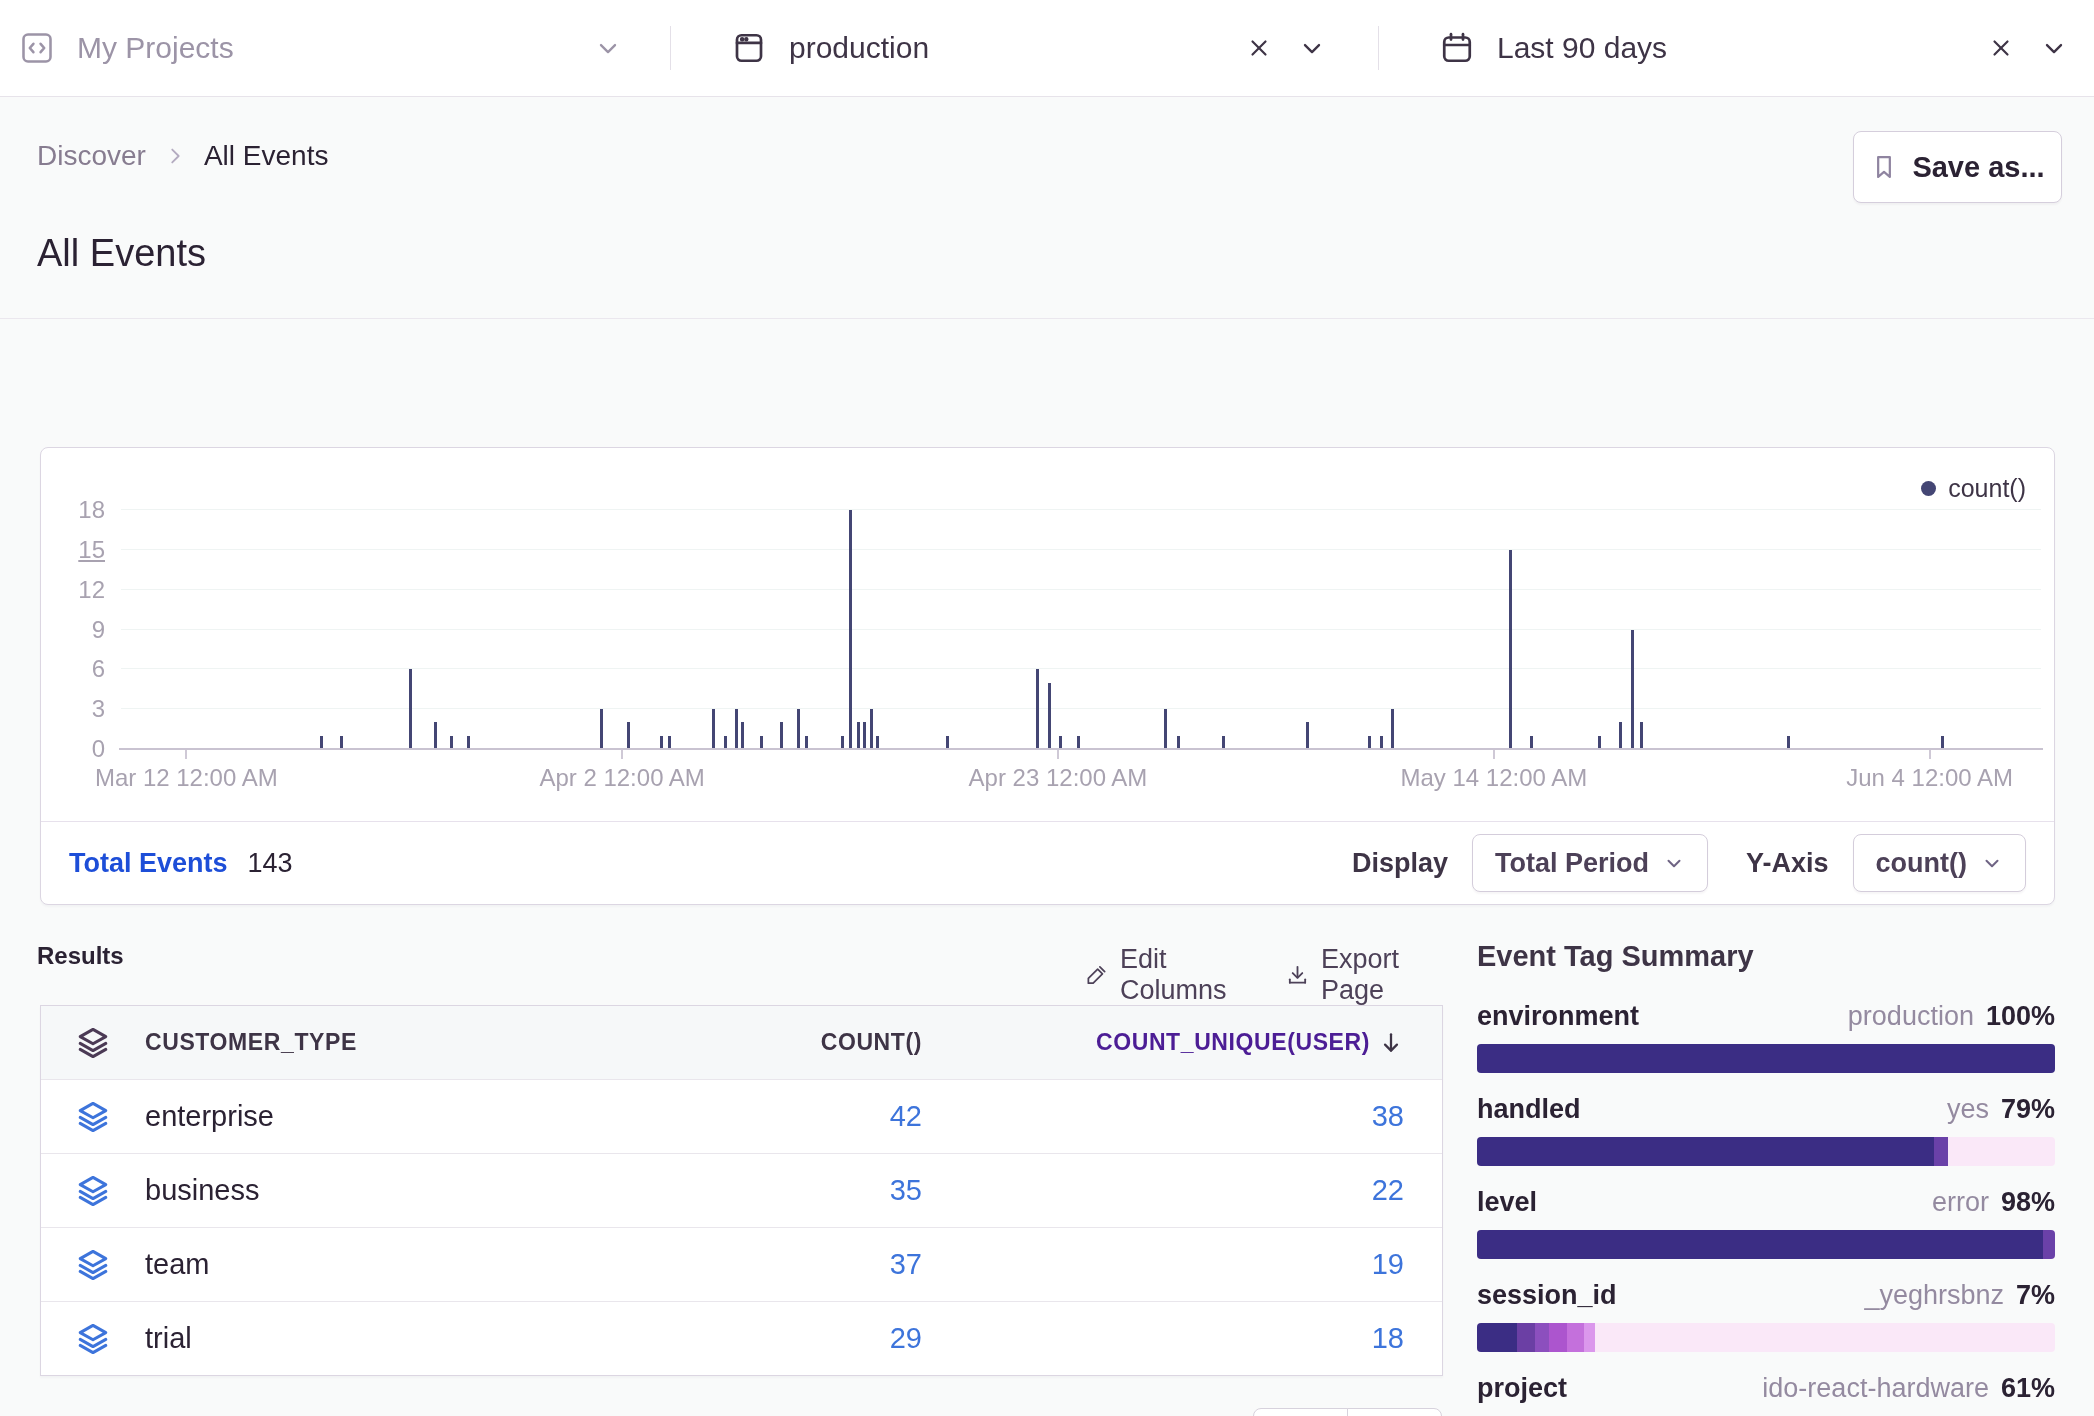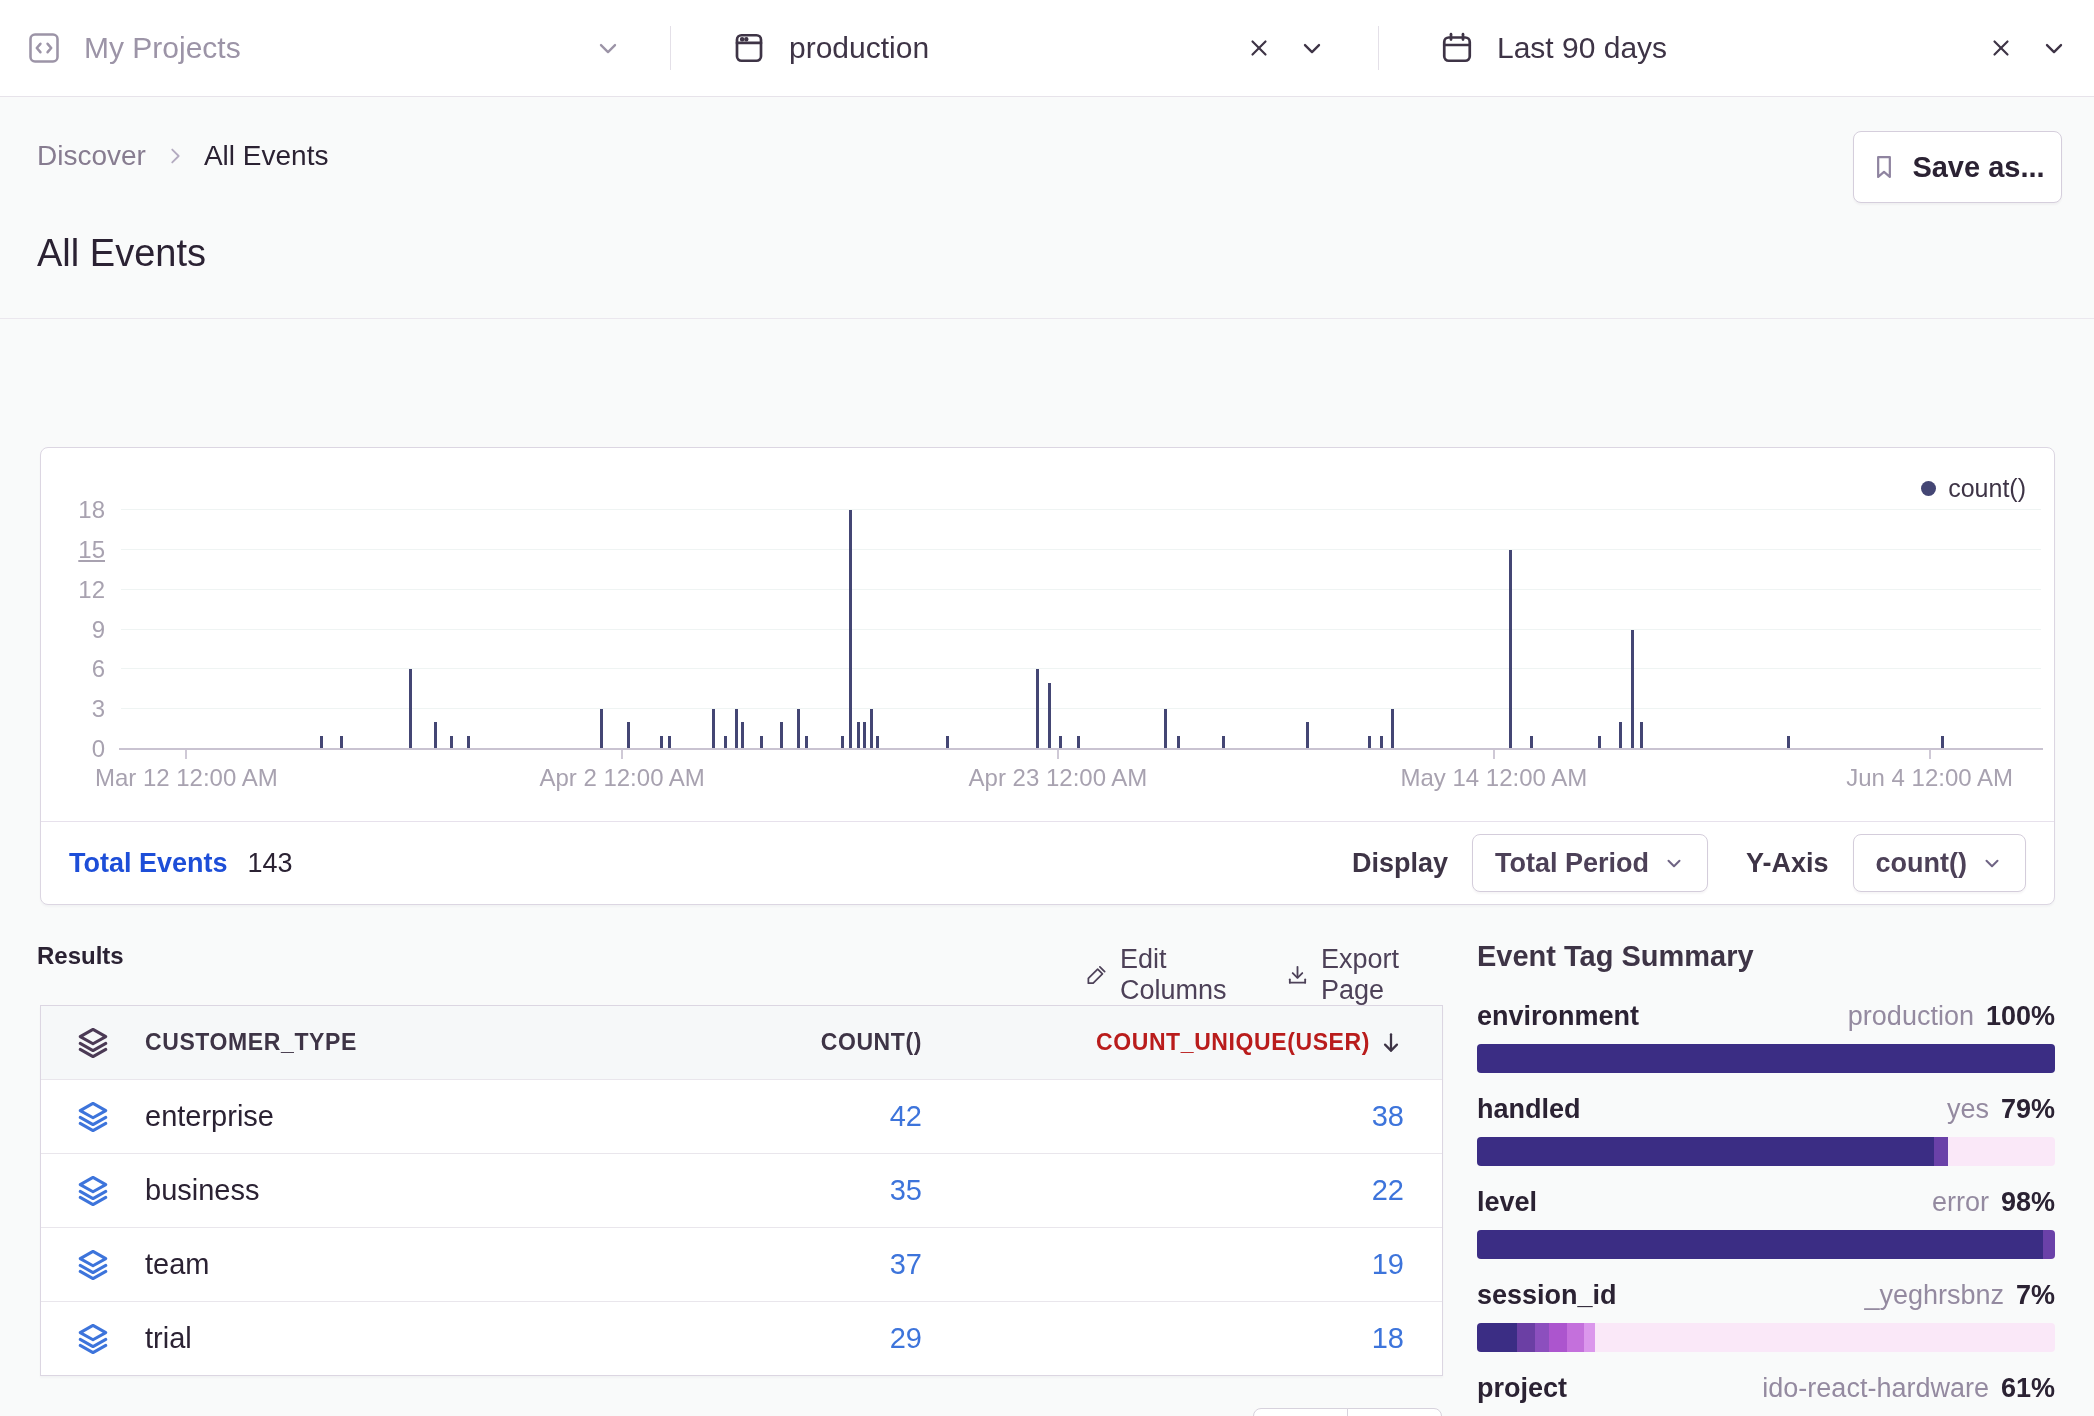--- a/index.html
+++ b/index.html
@@ -63,21 +63,21 @@
           border-radius:0;box-sizing:border-box;overflow:hidden;box-shadow:0 2px 2px rgba(43,34,51,0.03);}
   .thead{display:flex;align-items:center;height:73px;background:#F6F8F9;}
   .trow{display:flex;align-items:center;height:73px;border-top:1px solid #E9E6EC;background:#fff;}
   .c-icon{width:104px;padding-left:36px;box-sizing:border-box;display:flex;align-items:center;}
   .c-type{flex:1;font-size:29px;color:#2B2233;}
   .c-type.hd{font-size:23px;font-weight:700;letter-spacing:0.6px;color:#3E3446;cursor:pointer;}
   .c-count{width:300px;text-align:right;font-size:29px;}
   .c-count.hd{font-size:23px;font-weight:700;letter-spacing:0.6px;color:#3E3446;cursor:pointer;}
   .c-uniq{width:520px;text-align:right;padding-right:38px;box-sizing:border-box;font-size:29px;
           display:flex;justify-content:flex-end;align-items:center;gap:8px;}
-  .c-uniq.hd{font-size:23px;font-weight:700;letter-spacing:0.6px;color:#b91c1c;cursor:pointer;text-align:right;}
+  .c-uniq.hd{font-size:23px;font-weight:700;letter-spacing:0.6px;color:#4c1d95;cursor:pointer;text-align:right;}
   .numlink{color:#3D74DB;cursor:pointer;}
   
   .tagpanel{position:absolute;left:1477px;top:940px;width:578px;}
   .tag-h{font-size:29px;font-weight:700;color:#3E3446;margin-bottom:28px;}
   .tag-entry{margin-bottom:21px;}
   .tag-top{display:flex;align-items:baseline;font-size:27px;}
   .tag-name{font-weight:700;color:#2B2233;}
   .tag-val{margin-left:auto;color:#948AA0;}
   .tag-pct{font-weight:700;color:#2B2233;margin-left:12px;}
   .tagbar{margin-top:12px;height:29px;border-radius:4px;overflow:hidden;display:flex;cursor:pointer;}
@@ -88,21 +88,21 @@
           display:flex;align-items:center;justify-content:center;color:#9C94A7;font-size:26px;cursor:pointer;}
   .pg-btn:first-child{border-radius:8px 0 0 8px;}
   .pg-btn:last-child{border-radius:0 8px 8px 0;margin-left:-1px;}
 </style>
 </head>
 <body>
 
 <div id="stage">
 
   <div class="topbar">
-    <div class="tb-section" style="width:670px;padding-left:26px;box-sizing:border-box;">
+    <div class="tb-section" style="width:670px;padding-left:19px;box-sizing:border-box;">
       <span class="tb-ico">
         <svg width="36" height="36" viewBox="0 0 24 24" fill="none" stroke="#9C94A7" stroke-width="1.7" stroke-linecap="round" stroke-linejoin="round">
           <rect x="3" y="3" width="18" height="18" rx="3"></rect>
           <path d="M9.6 9.2 L7.2 12 L9.6 14.8"></path>
             <path d="M14.4 9.2 L16.8 12 L14.4 14.8"></path>
         </svg>
       </span>
       <span class="lbl muted-proj">My Projects</span>
       <span class="tb-actions" style="margin-right:48px;">
         <span>

